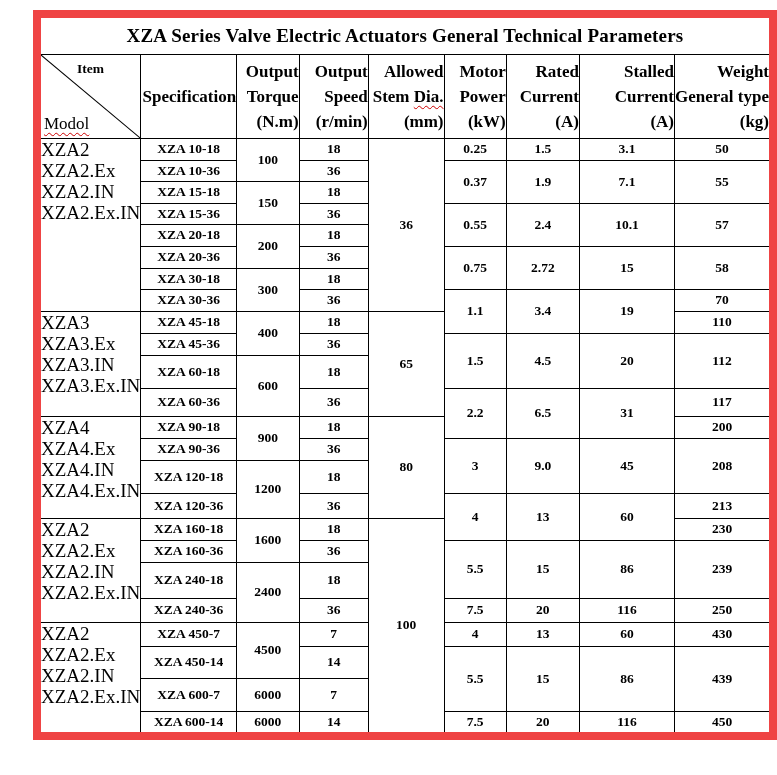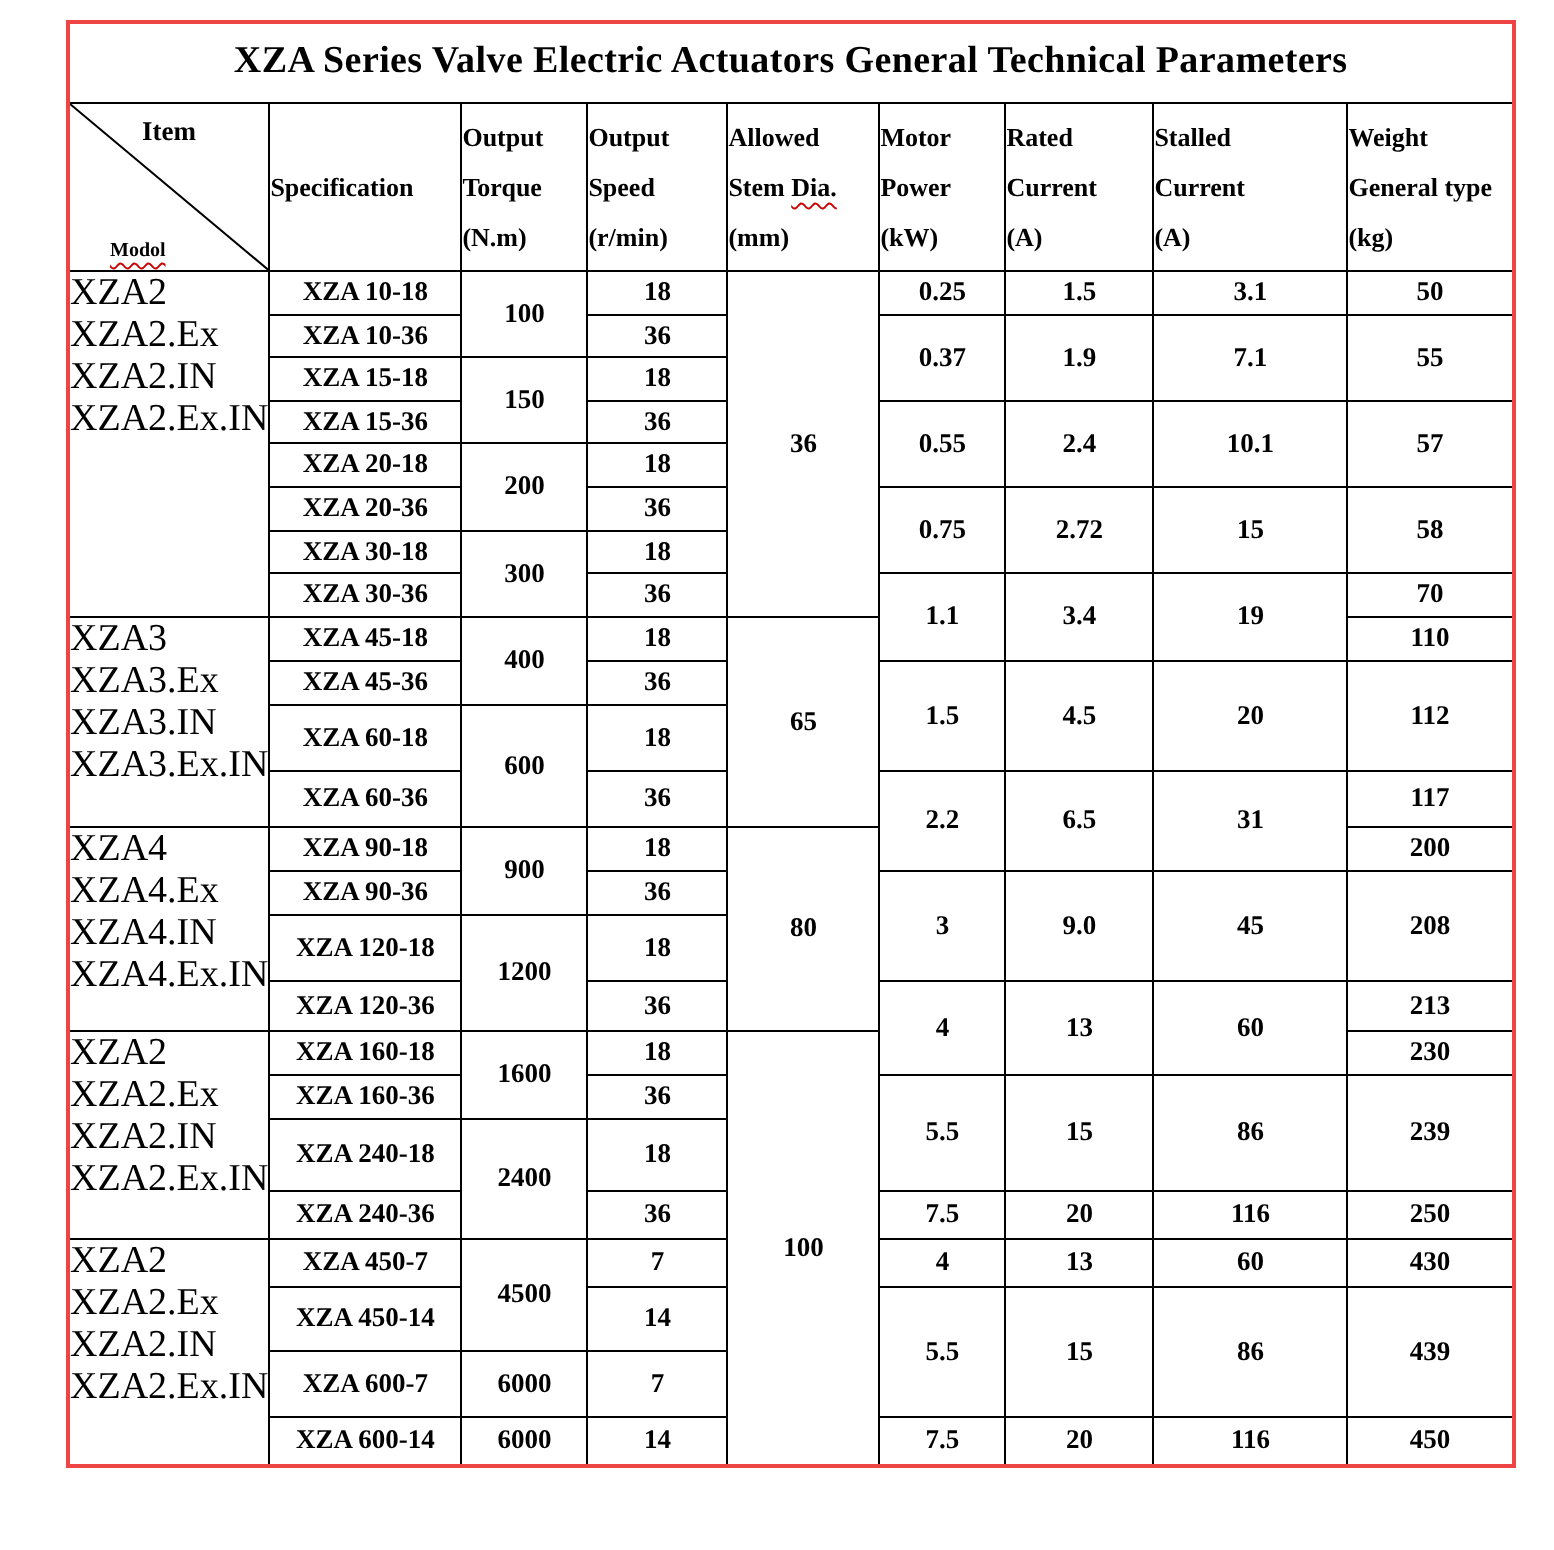--- a/index.html
+++ b/index.html
@@ -8,50 +8,50 @@
     background: #ffffff;
     font-family: "Liberation Serif", "DejaVu Serif", serif;
     color: #000;
   }
   .page { position: relative; width: 777px; height: 775px; background: #fff; }
 
   table.params {
     position: absolute; left: 33px; top: 10px;
     border-collapse: collapse;
     table-layout: fixed;
-    border: 2px solid #ef4444;
+    border: 8px solid #ef4444;
     padding-left: 46px;
   }
   table.params td {
     border: 1px solid #000;
     padding: 0;
     overflow: hidden;
     background: #fff;
   }
 
   .title-cell {
     text-align: center;
     vertical-align: middle;
     font-weight: bold;
     font-size: 19px;
     letter-spacing: .2px;
   }
 
   .hdr {
-    text-align: left;
+    text-align: right;
     vertical-align: middle;
     font-weight: bold;
-    font-size: 13px;
+    font-size: 17px;
   }
   .hdr div { line-height: 25px; white-space: nowrap; }
 
   .corner { position: relative; }
   .corner svg { position: absolute; left: 0; top: 0; width: 100%; height: 100%; display: block; }
   .corner .item-lbl  { position: absolute; top: 6px; left: 36px; font-weight: bold; font-size: 13.5px; }
-  .corner .modol-lbl { position: absolute; bottom: 4px; left: 20px; font-weight: bold; font-size: 10px; }
+  .corner .modol-lbl { position: absolute; bottom: 4px; left: 3px; font-weight: normal; font-size: 17px; }
 
   .sq {
     text-decoration: underline;
     text-decoration-style: wavy;
     text-decoration-color: #c00;
     text-decoration-thickness: 1px;
     text-underline-offset: 3px;
     margin-top: 40px;
   }
 

